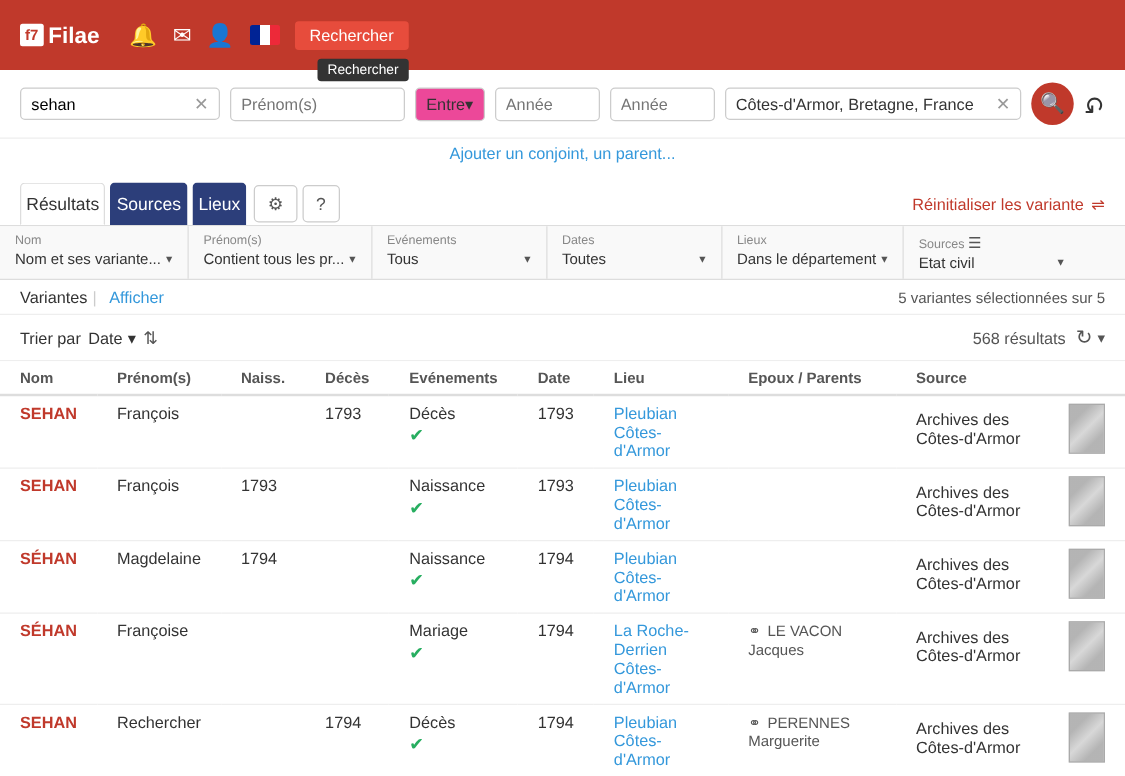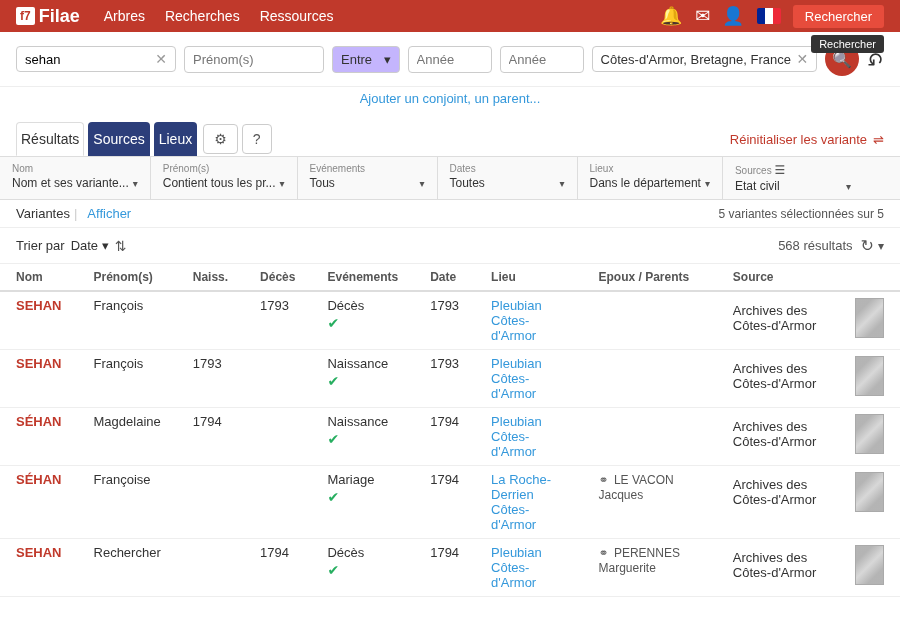--- a/index.html
+++ b/index.html
@@ -4,21 +4,21 @@
   <style>
     * { box-sizing: border-box; margin: 0; padding: 0; }
     body { font-family: Arial, sans-serif; font-size: 13px; color: #333; background: #fff; width: 900px; }
 
     
     .navbar {
       background: #c0392b;
       display: flex;
       align-items: center;
       padding: 0 16px;
-      height: 32px;
+      height: 56px;
       color: white;
     }
     .navbar-logo {
       display: flex;
       align-items: center;
       font-weight: bold;
       font-size: 18px;
       color: white;
       margin-right: 24px;
     }
@@ -118,25 +118,25 @@
       padding: 5px 8px;
       font-size: 13px;
       width: 140px;
       color: #999;
     }
     .entre-select {
       border: 1px solid #ccc;
       border-radius: 4px;
       padding: 5px 8px;
       font-size: 13px;
-      background: #c4b5fd;
-      cursor: pointer;
-      display: flex;
-      align-items: center;
-      gap: 12px;
+      background: #ec4899;
+      cursor: pointer;
+      display: flex;
+      align-items: center;
+      gap: 0;
     }
     .annee-input {
       border: 1px solid #ccc;
       border-radius: 4px;
       padding: 5px 8px;
       font-size: 13px;
       width: 84px;
       color: #999;
     }
     .location-wrapper {
@@ -379,25 +379,20 @@
     }
     .row-group { border-bottom: 2px solid #eee; }
   </style>
 </head>
 <body>
 
 <div class="navbar">
   <div class="navbar-logo">
     <span class="navbar-logo-icon">f7</span>
     <span>Filae</span>
-  </div>
-  <div class="navbar-links">
-    <span>Arbres</span>
-    <span>Recherches</span>
-    <span>Ressources</span>
   </div>
   <div class="navbar-icons">
     <span class="nav-icon">🔔</span>
     <span class="nav-icon">✉</span>
     <span class="nav-icon">👤</span>
     <span class="flag-icon"></span>
     <div style="position:relative">
       <button class="rechercher-btn">Rechercher</button>
       <div class="tooltip">Rechercher</div>
     </div>

